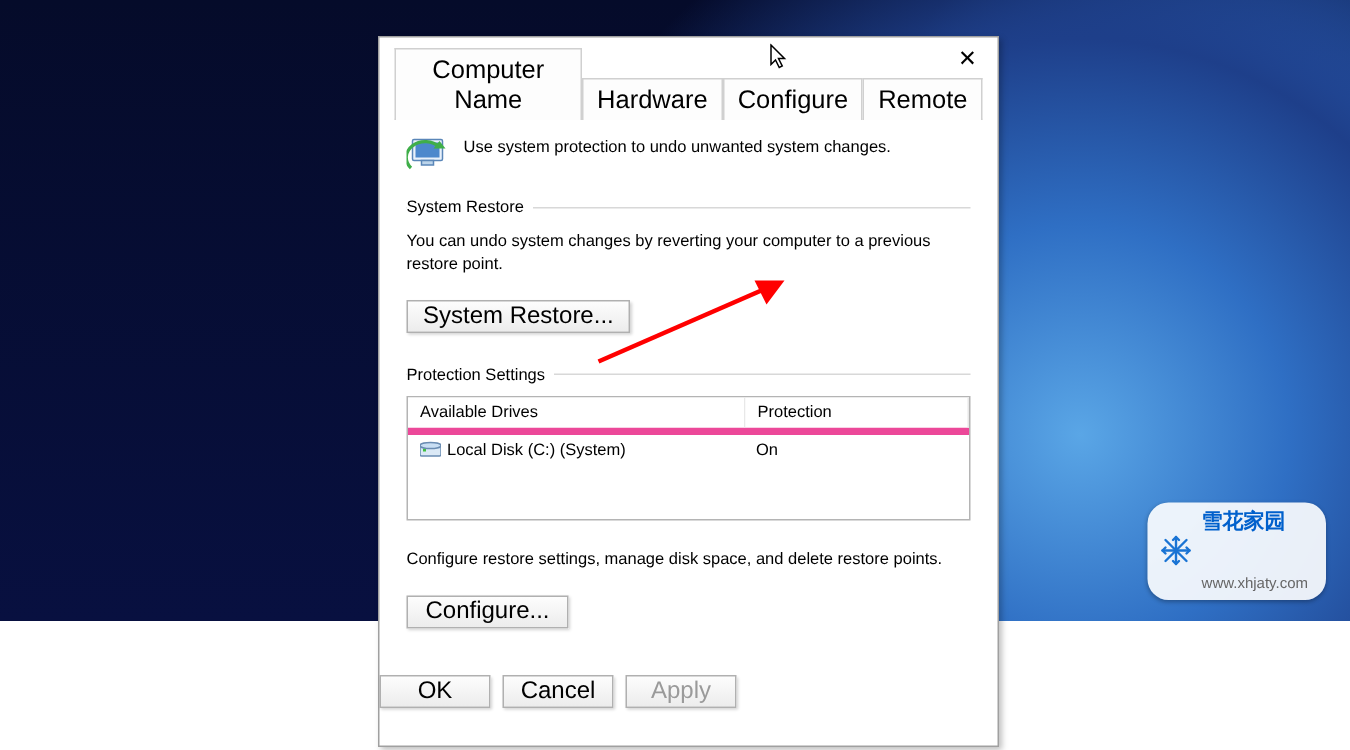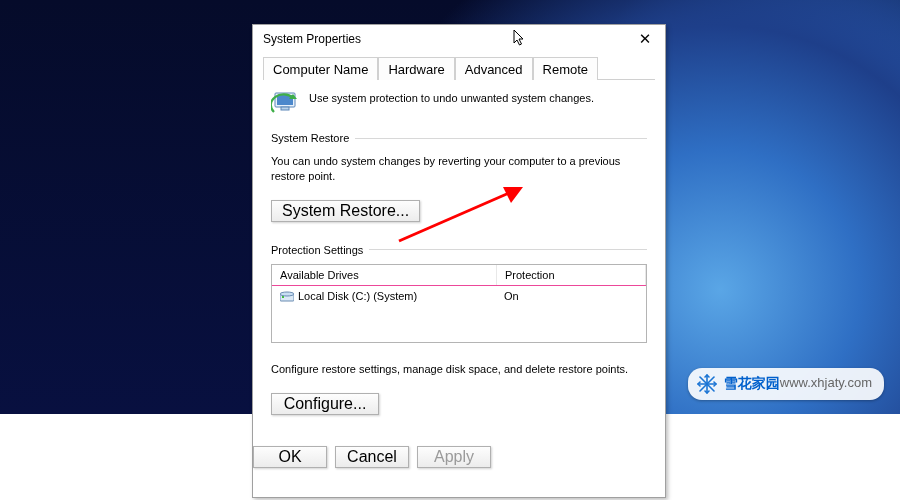--- a/index.html
+++ b/index.html
@@ -7,47 +7,47 @@
   .wallpaper{position:absolute;inset:0;background:
     radial-gradient(circle at 80% 70%, #5aa6e6 0%, #2f6fc4 18%, #1e3f8a 34%, transparent 50%),
     radial-gradient(circle at 92% 40%, #4a8fd8 0%, #2a5fb5 14%, transparent 30%),
     linear-gradient(#050b2a,#081040);}
   .dialog{position:absolute;left:252px;top:24px;width:412px;height:472px;background:#fff;border:1px solid #a0a0a0;box-shadow:2px 2px 4px rgba(0,0,0,.25);}
   .titlebar{display:flex;align-items:center;height:28px;padding:0 6px;font-size:12px;}
   .titlebar-title{flex:1;padding-left:4px;}
   .titlebar-close{width:28px;text-align:center;font-size:15px;cursor:default;}
   .cursor{position:absolute;left:260px;top:4px;font-size:16px;pointer-events:none;color:#000;}
   .tabrow{display:flex;align-items:flex-end;gap:0;margin:2px 10px 0 10px;border-bottom:1px solid #d0d0d0;height:24px;}
-  .tab{padding:4px 9px 3px;border:1px solid #d0d0d0;border-bottom:none;background:#fdfdfd;font-size:13px;position:relative;top:1px;cursor:default;text-align:center;}
+  .tab{padding:4px 9px 3px;border:1px solid #d0d0d0;border-bottom:none;background:#fdfdfd;font-size:17px;position:relative;top:1px;cursor:default;text-align:center;}
   .tab.active{background:#fff;border-bottom:1px solid #fff;z-index:2;}
   .body{padding:8px 18px 0 18px;}
   .intro{display:flex;gap:8px;margin-bottom:14px;}
   .sysicon{width:30px;height:30px;flex:none;}
   .intro-text{padding-top:4px;}
   fieldset{border:none;border-top:1px solid #d8d8d8;padding:8px 0 4px 0;margin:0 0 10px 0;}
   legend{padding:0 6px 0 0;font-size:11px;color:#000;}
   .row{display:flex;gap:16px;align-items:flex-start;margin:2px 0 8px 0;flex-direction:column;}
   .row .txt{flex:1;line-height:1.35;}
   .btn{min-width:108px;height:22px;border:1px solid #b0b0b0;background:linear-gradient(#fdfdfd,#ececec);font:inherit;font-size:16px;padding:0 10px;cursor:default;box-shadow:1px 1px 2px rgba(0,0,0,.18);}
   .drives-box{border:1px solid #b4b4b4;background:#fff;}
-  .drives-head{display:flex;border-bottom:1px solid #ec4899;}
+  .drives-head{display:flex;border-bottom:5px solid #ec4899;}
   .drives-head>div{padding:4px 8px;background:#fff;border-right:1px solid #e8e8e8;}
   .col-name{flex:0 0 208px;}
   .col-prot{flex:1;}
   .drives-row{display:flex;height:56px;}
   .drives-row>div{padding:4px 8px;}
   .drive-icon{display:inline-block;width:14px;height:11px;vertical-align:middle;margin-right:4px;}
   .bottom-btns{display:flex;gap:8px;padding:8px 0 6px;border-top:1px solid transparent;}
   .bottom-btns .btn{min-width:74px;}
   .btn.disabled{color:#9a9a9a;}
   .arrow{position:absolute;pointer-events:none;}
   .watermark{position:absolute;right:16px;bottom:14px;display:flex;align-items:center;gap:6px;background:rgba(255,255,255,.9);border-radius:14px;padding:5px 12px 5px 8px;font-size:14px;color:#0060cc;box-shadow:0 1px 3px rgba(0,0,0,.3);}
   .watermark .logo{width:22px;height:22px;}
-  .watermark .sub{font-size:13px;color:#666;}
-  .watermark .stack{display:flex;flex-direction:row;line-height:1.1;}
+  .watermark .sub{font-size:10px;color:#666;margin-top:29px;}
+  .watermark .stack{display:flex;flex-direction:column;line-height:1.1;}
 </style>
 </head>
 <body>
 
 <div class="desktop">
   <div class="wallpaper"></div>
 
   <div class="dialog">
     <div class="titlebar">
       <span class="titlebar-title">System Properties</span>
@@ -55,21 +55,21 @@
       <span class="cursor">
         <svg width="14" height="18" viewBox="0 0 14 18">
             <path d="M1 1 L1 14 L4 11 L6.5 16 L8.5 15 L6 10 L10 10 Z" fill="#fff" stroke="#000" stroke-width="1"></path>
           </svg>
       </span>
     </div>
 
     <div class="tabrow">
       <div class="tab">Computer Name</div>
       <div class="tab">Hardware</div>
-      <div class="tab">Advanced</div>
+      <div class="tab">Configure</div>
       <div class="tab">Remote</div>
     </div>
 
     <div class="body">
 
       <div class="intro">
         <span class="sysicon">
           <svg width="30" height="30" viewBox="0 0 30 30">
             <rect x="4" y="5" width="20" height="14" rx="1" fill="#e8f1fb" stroke="#5a86b8"></rect>
             <rect x="6" y="7" width="16" height="10" fill="#4c88cc"></rect>

